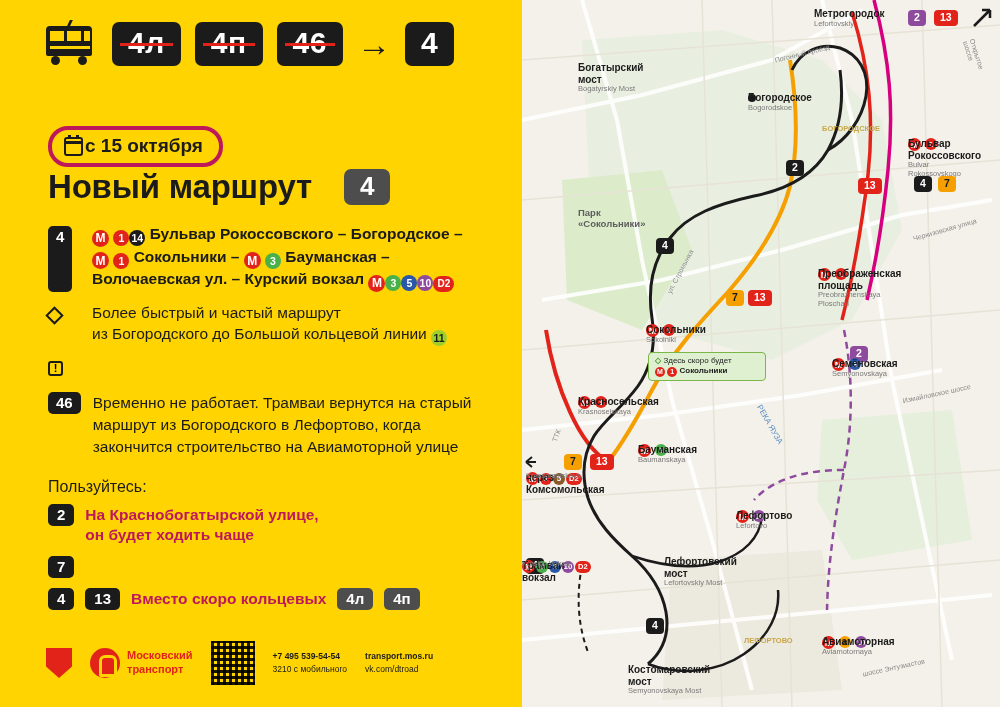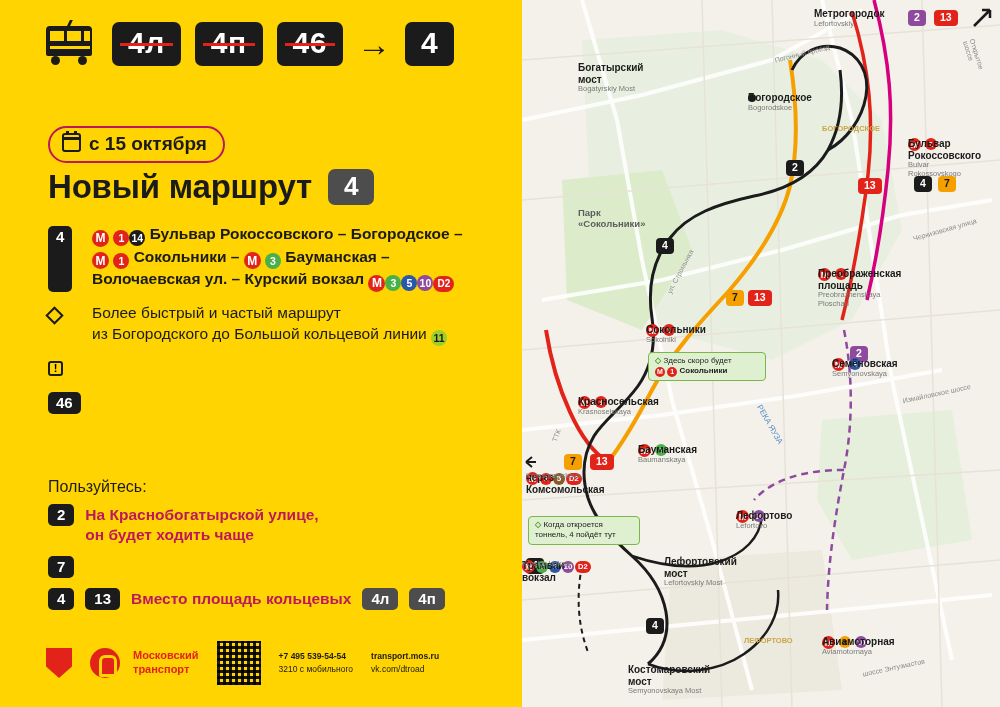--- a/index.html
+++ b/index.html
@@ -36,29 +36,29 @@
   .route-chip.old { position: relative; }
   .route-chip.strike::after {
     content: ""; position: absolute; left: 8px; right: 8px; top: 50%;
     height: 3px; background: #e2231a; transform: translateY(-1px);
   }
   .arrow-big { font-size: 34px; color: #1b1b1b; font-weight: bold; line-height: 1; }
 
   
   .date-pill {
     position: absolute; left: 48px; top: 126px;
-    border: 2px solid #be185d; border-radius: 20px;
-    padding: 5px 16px 6px 12px; display: flex; align-items: flex-start; gap: 8px;
+    border: 4px solid #be185d; border-radius: 20px;
+    padding: 5px 16px 6px 12px; display: flex; align-items: center; gap: 2px;
     font-size: 19px; font-weight: bold; color: #1b1b1b;
   }
   .cal-ico { width: 19px; height: 19px; border: 2px solid #1b1b1b; border-radius: 3px; position: relative; }
   .cal-ico::before { content:""; position:absolute; left:-2px; right:-2px; top:2px; height:3px; background:#1b1b1b; }
   .cal-ico::after { content:""; position:absolute; left:2px; top:-4px; width:3px; height:4px; background:#1b1b1b; box-shadow: 8px 0 0 #1b1b1b; }
 
-  .title-row { position: absolute; left: 48px; top: 168px; display: flex; align-items: center; gap: 16px; }
+  .title-row { position: absolute; left: 48px; top: 168px; display: flex; align-items: center; gap: 32px; }
   .title-row h1 { margin: 0; font-size: 33px; font-weight: bold; color: #1b1b1b; letter-spacing: -.2px; }
   .title-chip { background: #4d4d4d; color: #fff; border-radius: 7px; font-size: 26px; font-weight: bold; padding: 4px 16px 6px; line-height: 1; }
 
   
   .bullets { position: absolute; left: 48px; top: 224px; width: 440px; }
   .b-row { display: flex; gap: 10px; margin-bottom: 11px; }
   .b-mark { flex: 0 0 auto; width: 34px; display: flex; justify-content: flex-start; padding-top: 2px; }
   .b-text { font-size: 15.5px; line-height: 1.35; color: #1b1b1b; }
   .sm-chip { background: #1b1b1b; color: #fff; border-radius: 5px; font-size: 15px; font-weight: bold; padding: 2px 8px 3px; display: inline-block; line-height: 1.15; }
   .sm-chip.strike { position: relative; }
@@ -175,46 +175,47 @@
       </div>
       <div class="b-row">
         <div class="b-mark">
             <span class="excl">!</span>
           </div>
       </div>
     </div>
 
     <div class="blk46">
       <div><span class="sm-chip">46</span></div>
+      <div class="txt">Временно не работает. Трамваи вернутся на старый маршрут из Богородского в Лефортово, когда закончится строительство на Авиамоторной улице</div>
     </div>
 
     <div class="use-title">Пользуйтесь:</div>
     <div class="use-list">
       <div class="u-row">
         <span class="num-chip">2</span>
         <span class="u-txt" style="white-space:pre-line">На Краснобогатырской улице,
 он будет ходить чаще</span>
       </div>
       <div class="u-row">
         <span class="num-chip">7</span>
       </div>
       <div class="u-row">
         <span class="num-chip">4</span>
         <span class="num-chip">13</span>
-        <span class="u-txt">Вместо площадь кольцевых</span>
+        <span class="u-txt">Вместо скоро кольцевых</span>
         <span class="num-chip" style="background:#4d4d4d">4л</span>
         <span class="num-chip" style="background:#4d4d4d">4п</span>
       </div>
     </div>
 
     <div class="footer">
       <div class="mos-logo">
           <div class="r1"></div>
         </div>
-      <div style="display:flex;align-items:center;gap:13px;">
+      <div style="display:flex;align-items:center;gap:7px;">
         <div class="mt-mark"></div>
         <div class="mt-text">
           <span>Московский</span><br><span>транспорт</span>
         </div>
       </div>
       <div class="qr"></div>
       <div class="f-txt">
         <b>+7 495 539-54-54</b><br><span>3210 с мобильного</span>
       </div>
       <div class="f-txt">
@@ -445,17 +446,14 @@
           <span class="en">Komsomolskaya</span>
         </div>
     </div>
 
     <div class="callout" style="left:126px;top:352px;width:118px;">
       <span class="grn">◇</span> <span>Здесь скоро будет</span><br>
       <span class="mm" style="width:10px;height:10px;font-size:7px;vertical-align:-1px;">M</span>
       <span class="mmnum" style="background:#e2231a;width:10px;height:10px;font-size:7px;vertical-align:-1px;">1</span>
       <b>Сокольники</b>
     </div>
-    <div class="callout" style="left:6px;top:516px;width:112px;">
-      <span class="grn">◇</span> <span>Когда откроется</span><br><span>тоннель, 4 пойдёт тут</span>
-    </div>
   </div>
 </div>
 
 </body></html>

